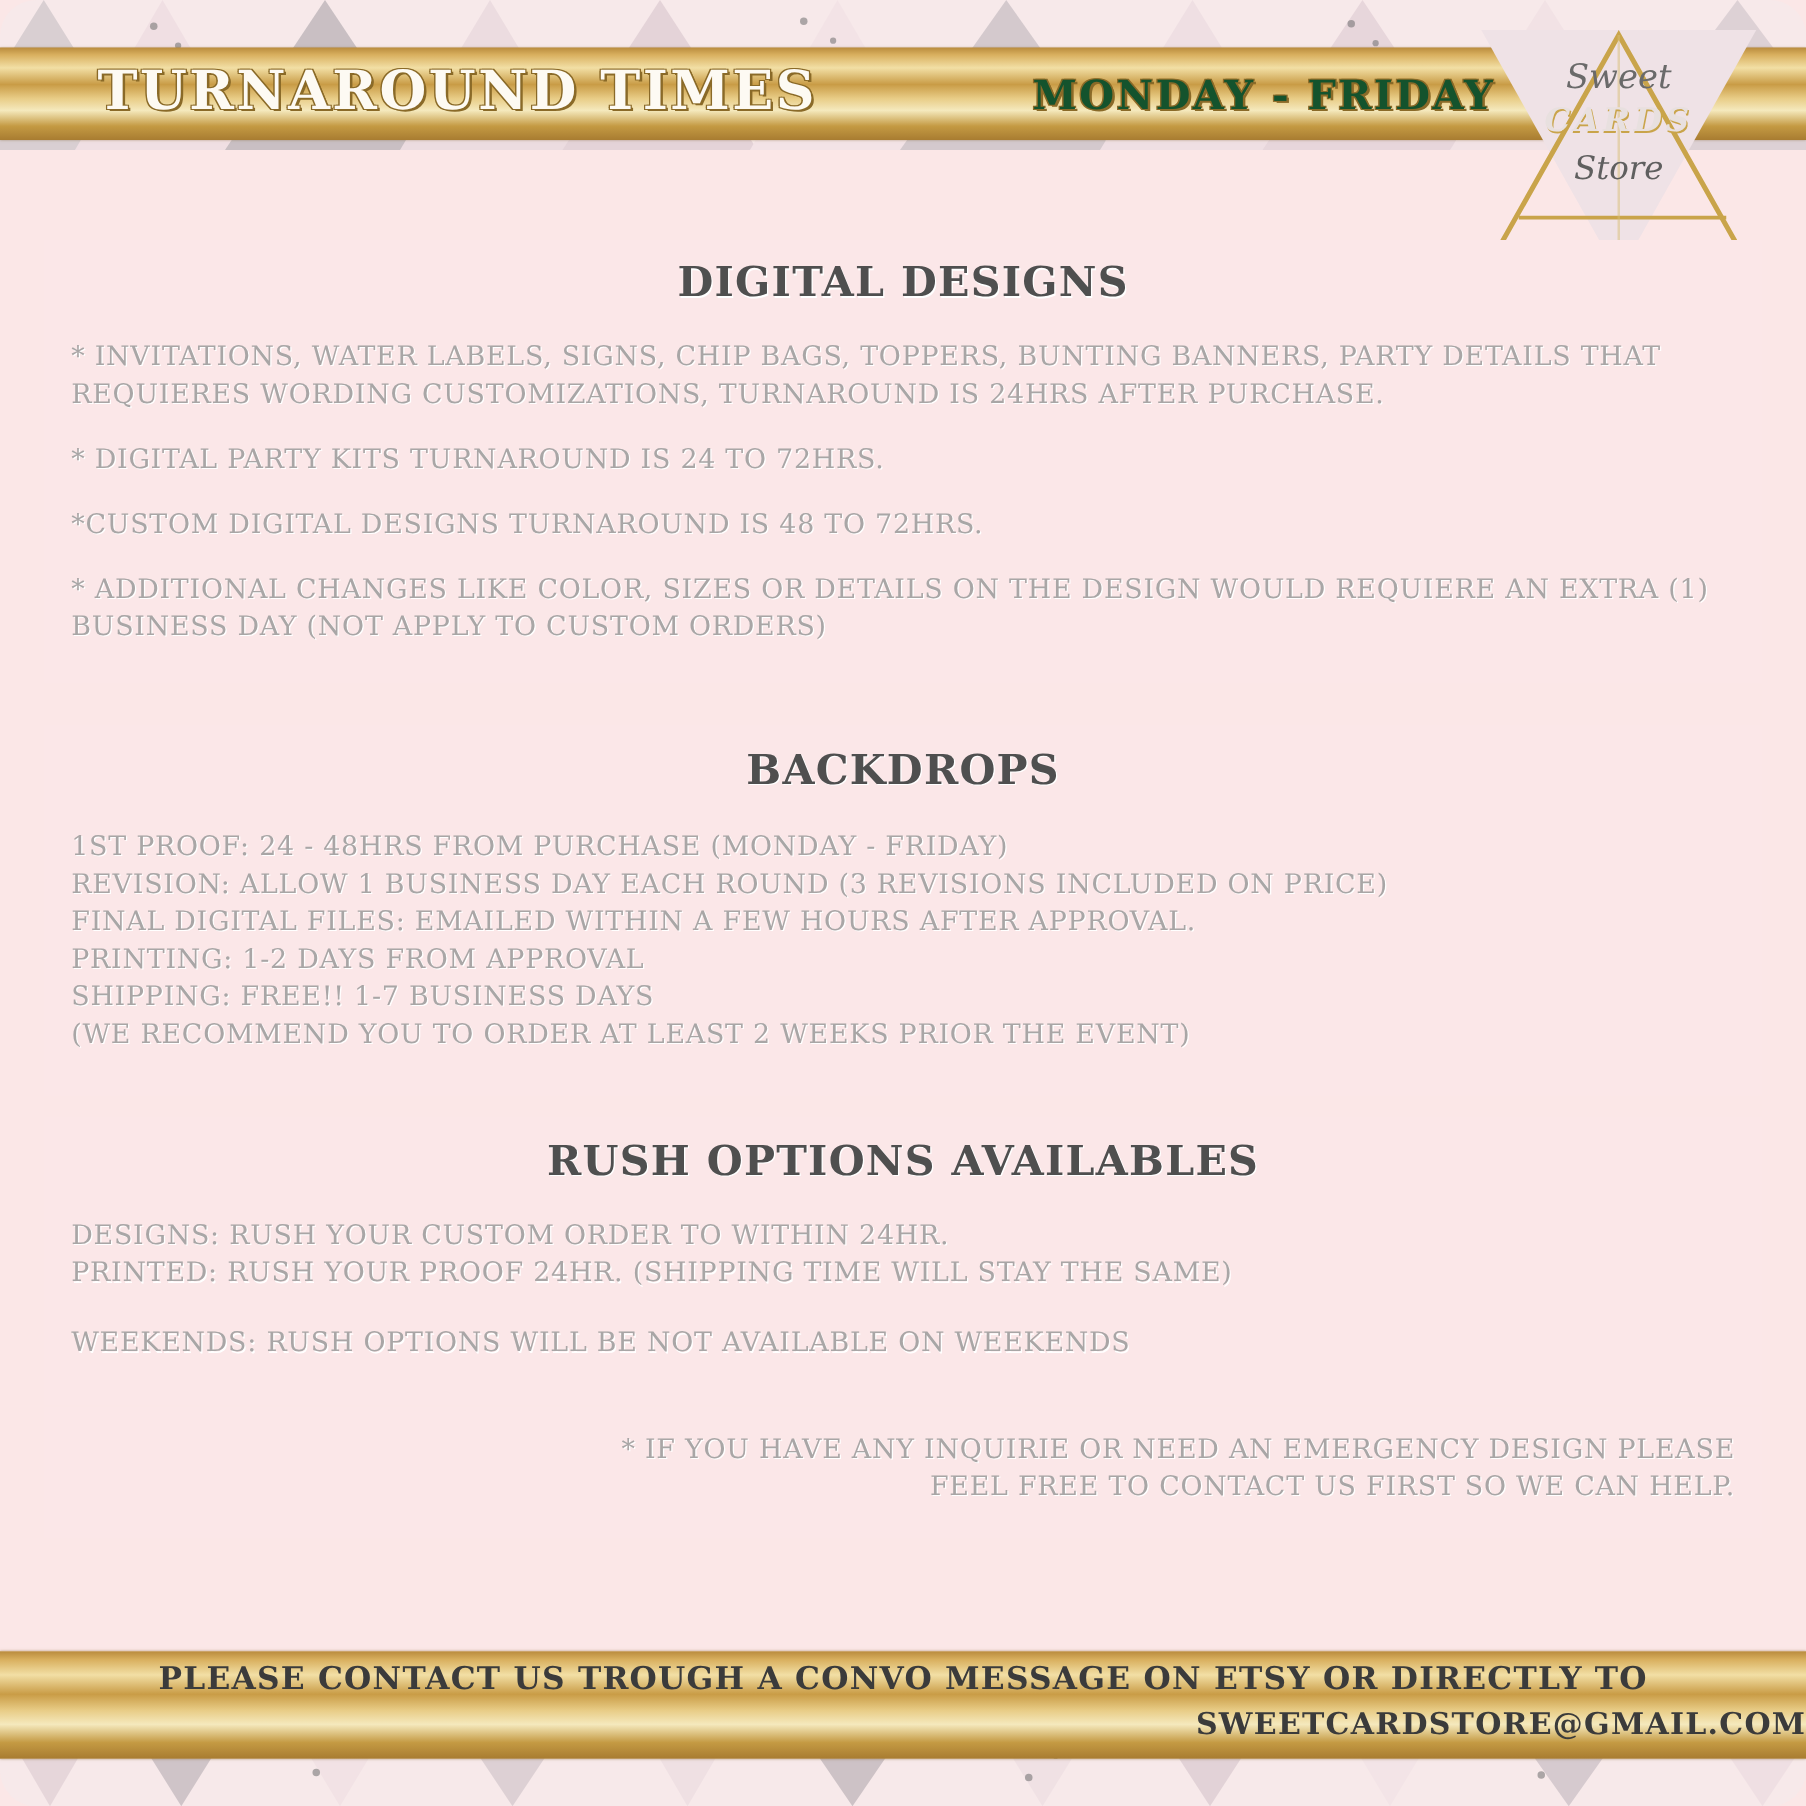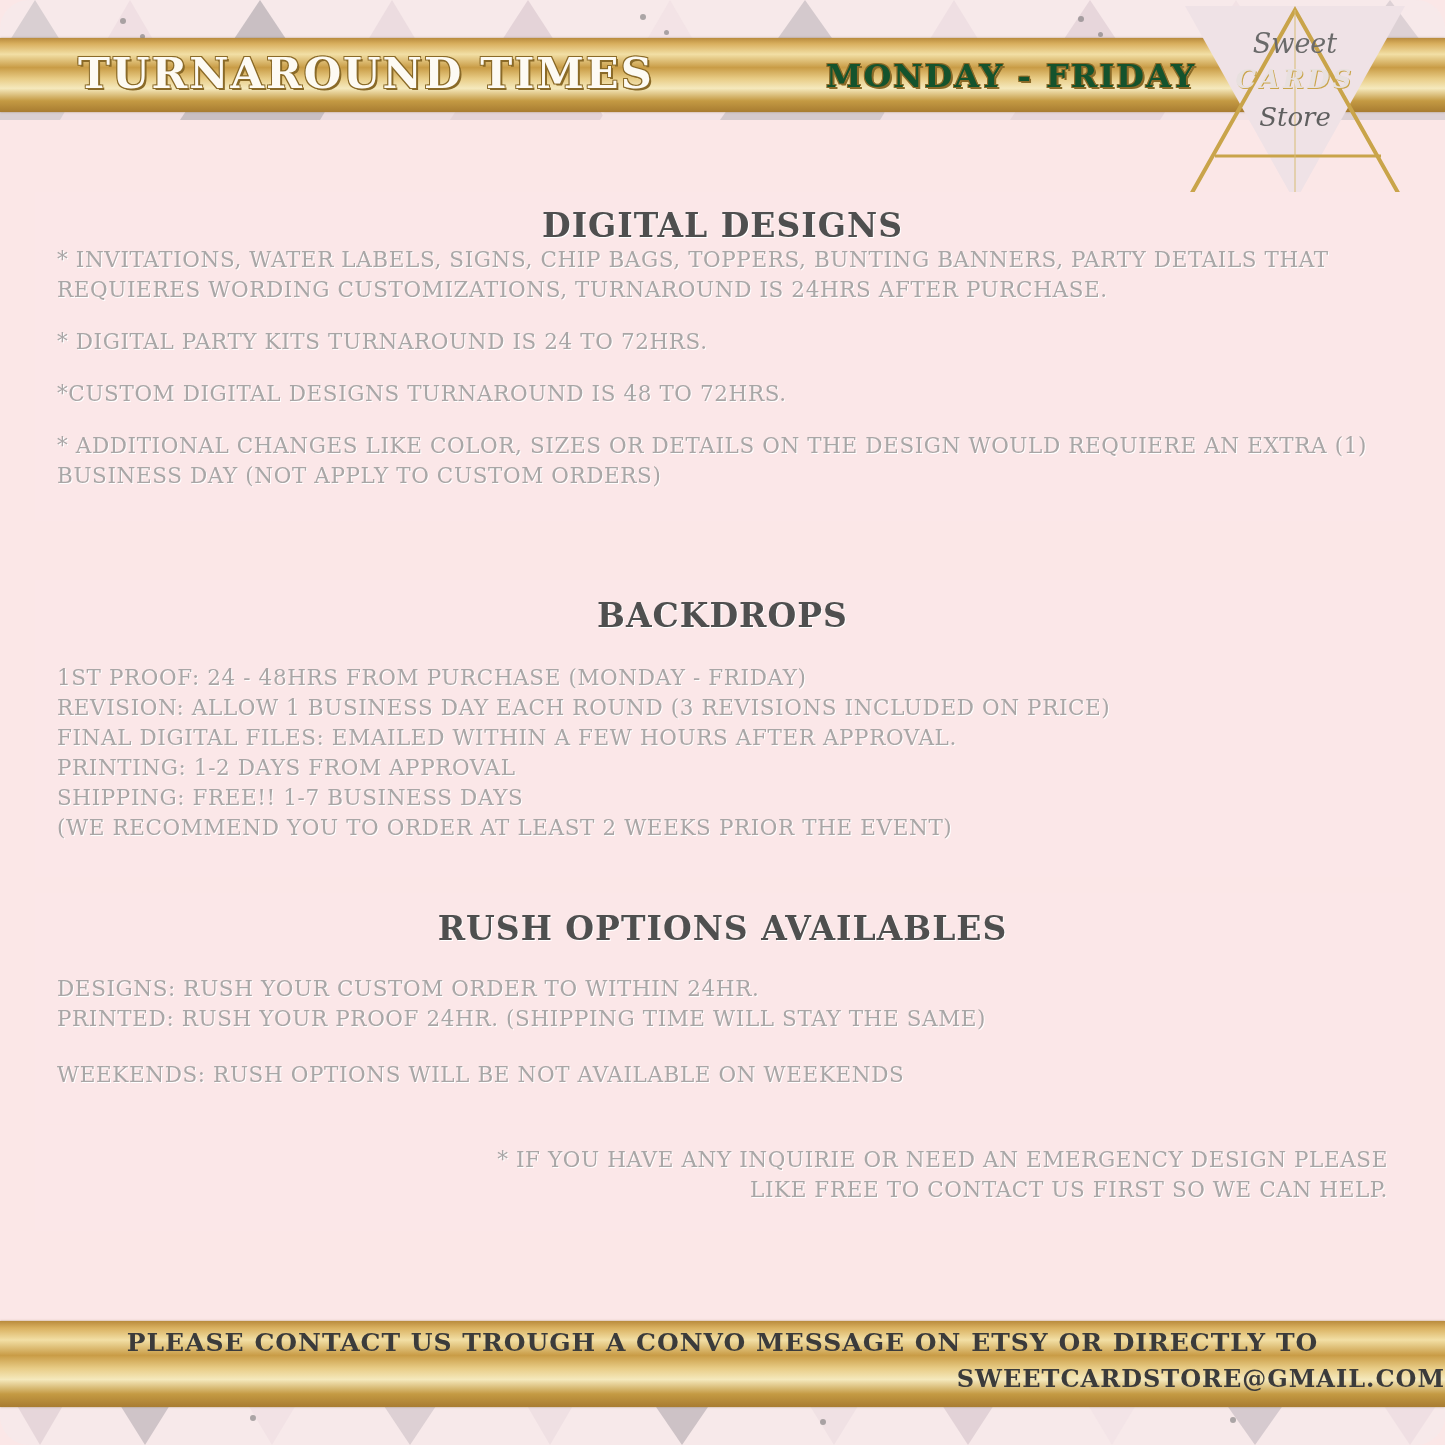--- a/index.html
+++ b/index.html
@@ -75,21 +75,21 @@
     letter-spacing: 2px;
     color: #14532d;
     text-shadow: 2px 2px 0 #8a6a28, -1px -1px 0 #8a6a28, 1px -1px 0 #8a6a28, -1px 1px 0 #8a6a28;
     white-space: nowrap;
   }
 
   
   .logo {
     position: absolute;
     right: 40px;
-    top: 6px;
+    top: 24px;
     width: 220px;
     height: 196px;
   }
   .logo-tri {
     position: absolute;
     left: 0; top: 0;
     width: 0; height: 0;
     border-left: 110px solid transparent;
     border-right: 110px solid transparent;
     border-top: 196px solid #efe2e6;
@@ -147,21 +147,21 @@
     line-height: 30px;
     letter-spacing: .6px;
     color: #a9a6a6;
     text-shadow: 1px 1px 0 #ffffff;
   }
   .body-text p { margin: 0 0 22px 0; }
   .body-text p:last-child { margin-bottom: 0; }
   .tight p { margin: 0; }
 
   .sec-digital { top: 192px; padding: 14px 0 30px 0; }
-  .sec-digital .section-title { }
+  .sec-digital .section-title { margin-bottom: 26px; }
   .sec-digital .body-text { padding: 0 22px; }
 
   .sec-backdrops { top: 580px; padding: 16px 0 34px 0; }
   .sec-backdrops .section-title { margin-bottom: 28px; }
   .sec-backdrops .body-text { padding: 0 22px; }
 
   .sec-rush { top: 893px; padding: 16px 0 34px 0; }
   .sec-rush .section-title { margin-bottom: 26px; }
   .sec-rush .body-text { padding: 0 22px; }
 
@@ -274,21 +274,21 @@
     <div class="body-text tight">
       <p>DESIGNS: RUSH YOUR CUSTOM ORDER TO WITHIN 24HR.</p>
       <p>PRINTED: RUSH YOUR PROOF 24HR. (SHIPPING TIME WILL STAY THE SAME)</p>
       <p style="margin-top:26px;">WEEKENDS: RUSH OPTIONS WILL BE NOT AVAILABLE ON WEEKENDS</p>
     </div>
   </div>
 
   <div class="section sec-footnote">
     <div class="body-text tight">
       <p>* IF YOU HAVE ANY INQUIRIE OR NEED AN EMERGENCY DESIGN PLEASE</p>
-      <p>LIKE FREE TO CONTACT US FIRST SO WE CAN HELP.</p>
+      <p>FEEL FREE TO CONTACT US FIRST SO WE CAN HELP.</p>
     </div>
   </div>
 
   <div class="pattern-band pattern-bottom">
     <div class="tri" style="left:-30px;bottom:0;border-left:70px solid transparent;border-right:70px solid transparent;border-top:120px solid #e6d6da;"></div>
     <div class="tri" style="left:70px;bottom:0;border-left:75px solid transparent;border-right:75px solid transparent;border-top:120px solid #cfc4c8;"></div>
     <div class="tri" style="left:200px;bottom:0;border-left:72px solid transparent;border-right:72px solid transparent;border-top:120px solid #f2e2e5;"></div>
     <div class="tri" style="left:330px;bottom:0;border-left:80px solid transparent;border-right:80px solid transparent;border-top:120px solid #ddd0d4;"></div>
     <div class="tri" style="left:480px;bottom:0;border-left:70px solid transparent;border-right:70px solid transparent;border-top:120px solid #efe0e3;"></div>
     <div class="tri" style="left:600px;bottom:0;border-left:82px solid transparent;border-right:82px solid transparent;border-top:120px solid #cdc2c6;"></div>

